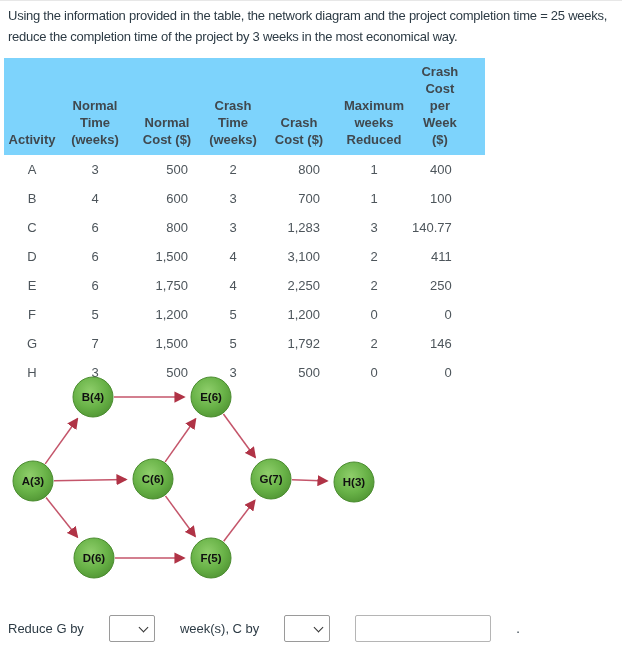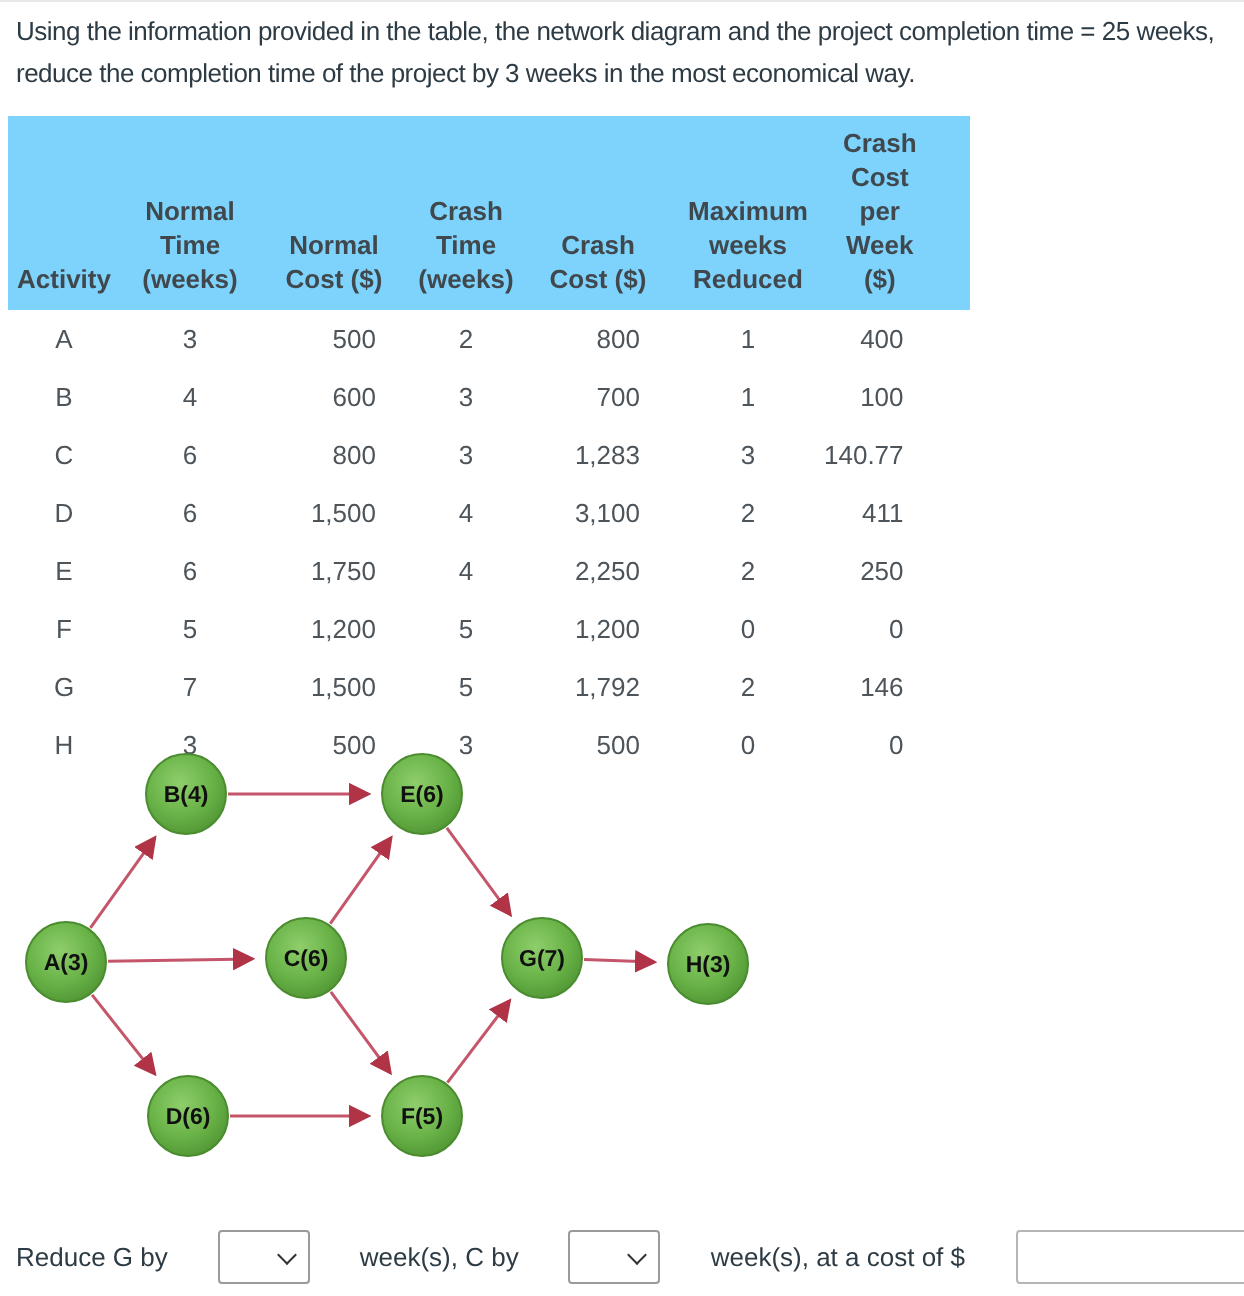--- a/index.html
+++ b/index.html
@@ -252,18 +252,17 @@
       </select>
       <span class="chev"></span>
     </span>
     <span>week(s), C by</span>
     <span class="selwrap">
       <select aria-label="Reduce C by weeks">
         <option value=""></option>
       </select>
       <span class="chev"></span>
     </span>
-    <span>week(s), at a cost of $</span>
     <input class="cost-input" type="text" aria-label="cost in dollars" value="" style="">
     <span>.</span>
   </div>
 
 </div>
 
 </body></html>

